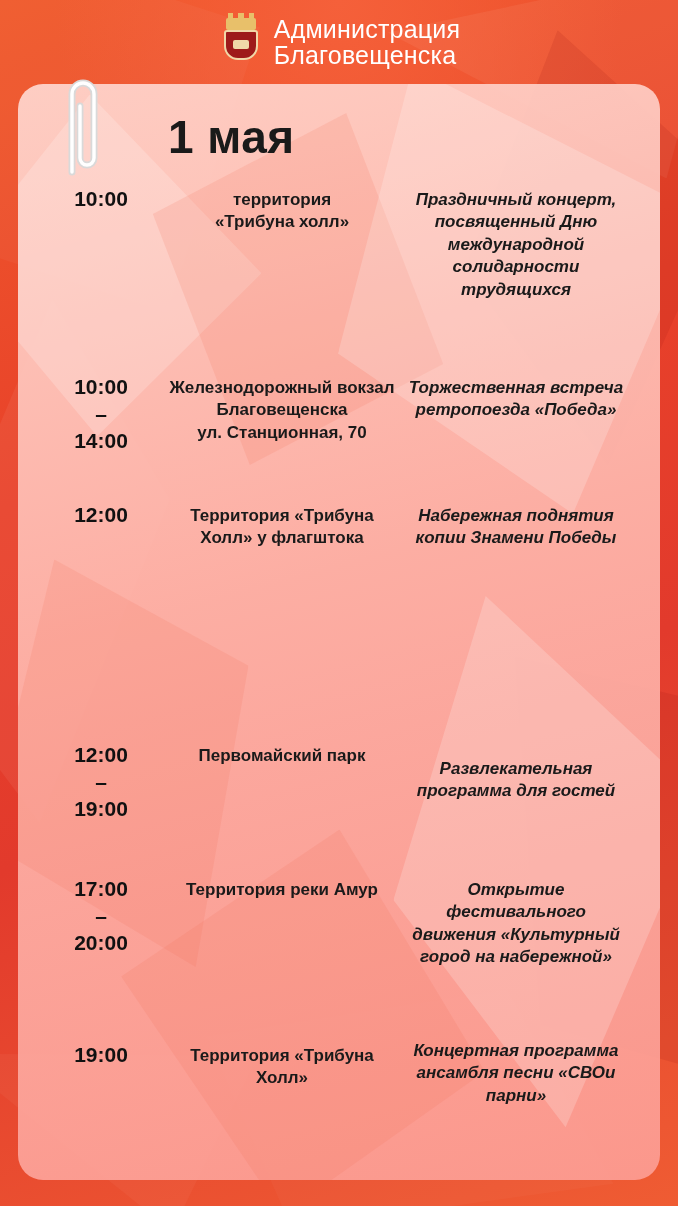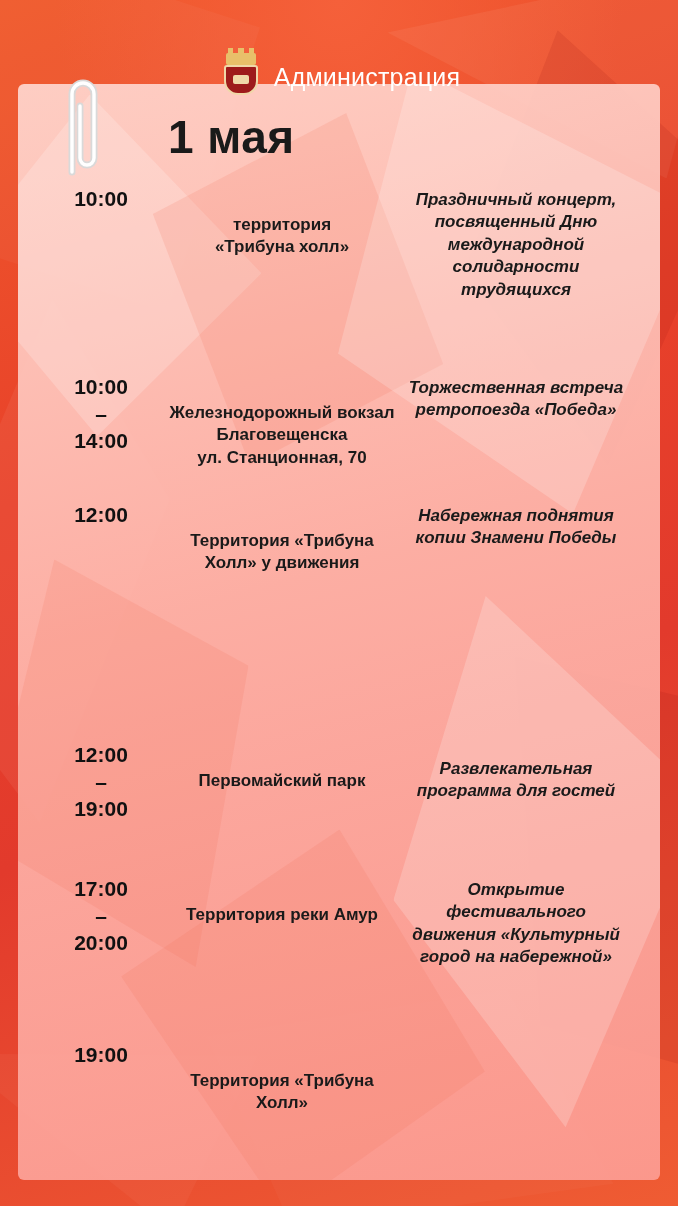--- a/index.html
+++ b/index.html
@@ -35,21 +35,20 @@
   #header {
     position: absolute;
     top: 16px;
     left: 0;
     width: 678px;
     display: flex;
     justify-content: center;
     align-items: center;
     gap: 10px;
     z-index: 6;
-    margin-top: 35px;
   }
   #crest {
     width: 46px;
     height: 52px;
     position: relative;
     flex: 0 0 auto;
   }
   #crest .shield {
     position: absolute;
     left: 6px;
@@ -110,21 +109,21 @@
     letter-spacing: 0.2px;
   }
 
   
   #card {
     position: absolute;
     left: 18px;
     top: 84px;
     width: 642px;
     height: 1096px;
-    border-radius: 6px;
+    border-radius: 25px;
     background:
       linear-gradient(165deg, rgba(255,214,206,0.93) 0%, rgba(255,186,176,0.90) 45%, rgba(253,160,152,0.88) 100%);
     overflow: hidden;
     z-index: 4;
   }
   #card .cshard {
     position: absolute;
     background: rgba(255,255,255,0.20);
   }
   #card .cshard.warm { background: rgba(240,110,90,0.16); }
@@ -184,21 +183,21 @@
   .col-event {
     width: 228px;
     flex: 0 0 228px;
     font-size: 17px;
     font-weight: bold;
     color: #1a1a1a;
     line-height: 1.32;
     padding-top: 5px;
     font-style: italic;
   }
-  .nowrap-pre { white-space: pre-line; margin-top: 25px; }
+  .nowrap-pre { white-space: pre-line; }
 </style>
 </head>
 <body>
 
 <div id="bg">
   <div class="shard" style="left:-40px;top:-20px;width:260px;height:300px;transform:rotate(18deg);opacity:.35;"></div>
   <div class="shard light" style="left:420px;top:-40px;width:340px;height:240px;transform:rotate(-22deg);opacity:.5;clip-path:polygon(0 0,100% 25%,60% 100%);"></div>
   <div class="shard dark" style="left:470px;top:40px;width:250px;height:420px;transform:rotate(10deg);clip-path:polygon(20% 0,100% 30%,70% 100%,0 60%);"></div>
   <div class="shard light" style="left:-80px;top:300px;width:240px;height:520px;transform:rotate(8deg);clip-path:polygon(40% 0,100% 35%,65% 100%,0 70%);opacity:.45;"></div>
   <div class="shard dark" style="left:520px;top:640px;width:260px;height:460px;transform:rotate(-8deg);clip-path:polygon(10% 0,100% 20%,80% 100%,0 80%);"></div>
@@ -206,20 +205,21 @@
   <div class="shard light" style="left:-30px;top:1020px;width:300px;height:220px;transform:rotate(-12deg);clip-path:polygon(0 0,100% 30%,60% 100%);opacity:.3;"></div>
 </div>
 
 <div id="header">
   <div id="crest">
     <div class="crown"></div>
     <div class="shield"></div>
   </div>
   <div id="logo-text">
     <span class="l1">Администрация</span>
+    <span class="l2">Благовещенска</span>
   </div>
 </div>
 
 <div id="card">
   <div class="cshard" style="left:-60px;top:20px;width:300px;height:330px;transform:rotate(14deg);clip-path:polygon(30% 0,100% 40%,60% 100%,0 60%);"></div>
   <div class="cshard warm" style="left:150px;top:40px;width:260px;height:330px;transform:rotate(-10deg);clip-path:polygon(0 20%,80% 0,100% 80%,20% 100%);"></div>
   <div class="cshard" style="left:330px;top:0px;width:340px;height:420px;transform:rotate(8deg);clip-path:polygon(10% 0,100% 25%,75% 100%,0 70%);"></div>
   <div class="cshard warm" style="left:-40px;top:470px;width:280px;height:420px;transform:rotate(-6deg);clip-path:polygon(35% 0,100% 30%,70% 100%,0 65%);"></div>
   <div class="cshard" style="left:380px;top:520px;width:300px;height:520px;transform:rotate(6deg);clip-path:polygon(20% 0,100% 35%,65% 100%,0 60%);"></div>
   <div class="cshard warm" style="left:120px;top:760px;width:330px;height:360px;transform:rotate(-14deg);clip-path:polygon(0 25%,75% 0,100% 75%,30% 100%);"></div>
@@ -244,21 +244,21 @@
       </div>
       <div class="col-place nowrap-pre">Железнодорожный вокзал Благовещенска
 ул. Станционная, 70</div>
       <div class="col-event">Торжественная встреча ретропоезда «Победа»</div>
     </div>
 
     <div class="row" style="top:416px;">
       <div class="col-time">
         <span>12:00</span>
       </div>
-      <div class="col-place nowrap-pre">Территория «Трибуна Холл» у движения</div>
+      <div class="col-place nowrap-pre">Территория «Трибуна Холл» у флагштока</div>
       <div class="col-event">Набережная поднятия копии Знамени Победы</div>
     </div>
 
 
     <div class="row" style="top:656px;">
       <div class="col-time">
         <span>12:00</span>
         <span class="dash">–</span>
         <span>19:00</span>
       </div>
@@ -274,20 +274,21 @@
       </div>
       <div class="col-place nowrap-pre">Территория реки Амур</div>
       <div class="col-event">Открытие фестивального движения «Культурный город на набережной»</div>
     </div>
 
     <div class="row" style="top:956px;">
       <div class="col-time">
         <span>19:00</span>
       </div>
       <div class="col-place nowrap-pre">Территория «Трибуна Холл»</div>
+      <div class="col-event" style="padding-top:0px;">Концертная программа ансамбля песни «СВОи парни»</div>
     </div>
   </div>
 </div>
 
 <svg id="clip" viewBox="0 0 44 110">
   <path d="M10 100 L10 22 A11 11 0 0 1 32 22 L32 86 A7 7 0 0 1 18 86 L18 34" fill="none" stroke="#d9d9d9" stroke-width="7" stroke-linecap="round"></path>
   <path d="M10 100 L10 22 A11 11 0 0 1 32 22 L32 86 A7 7 0 0 1 18 86 L18 34" fill="none" stroke="#ffffff" stroke-width="3.4" stroke-linecap="round"></path>
 </svg>
 
 </body></html>

